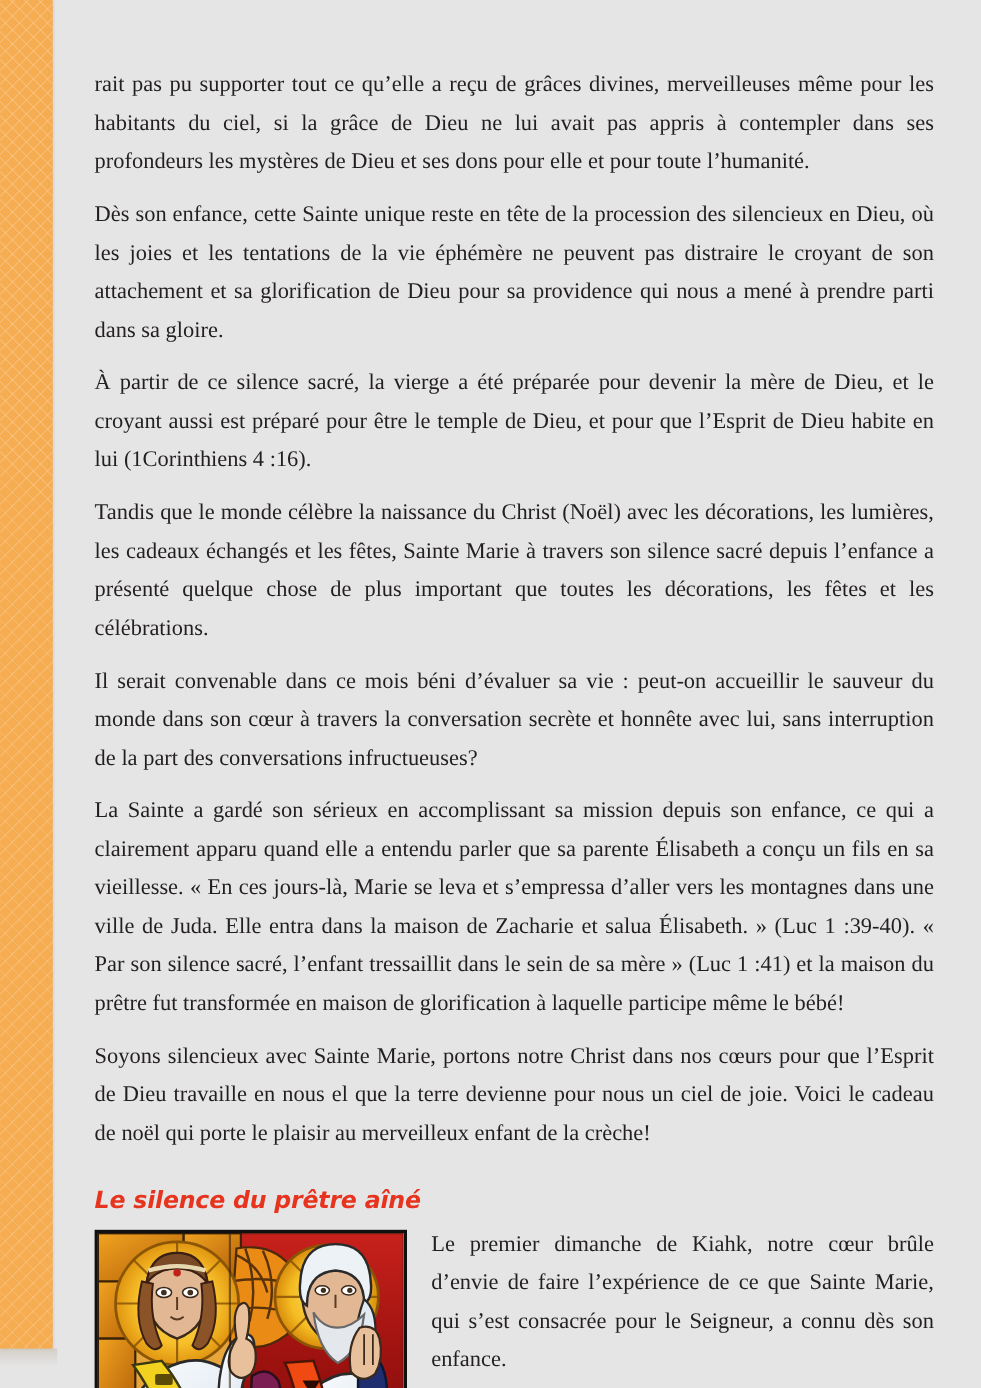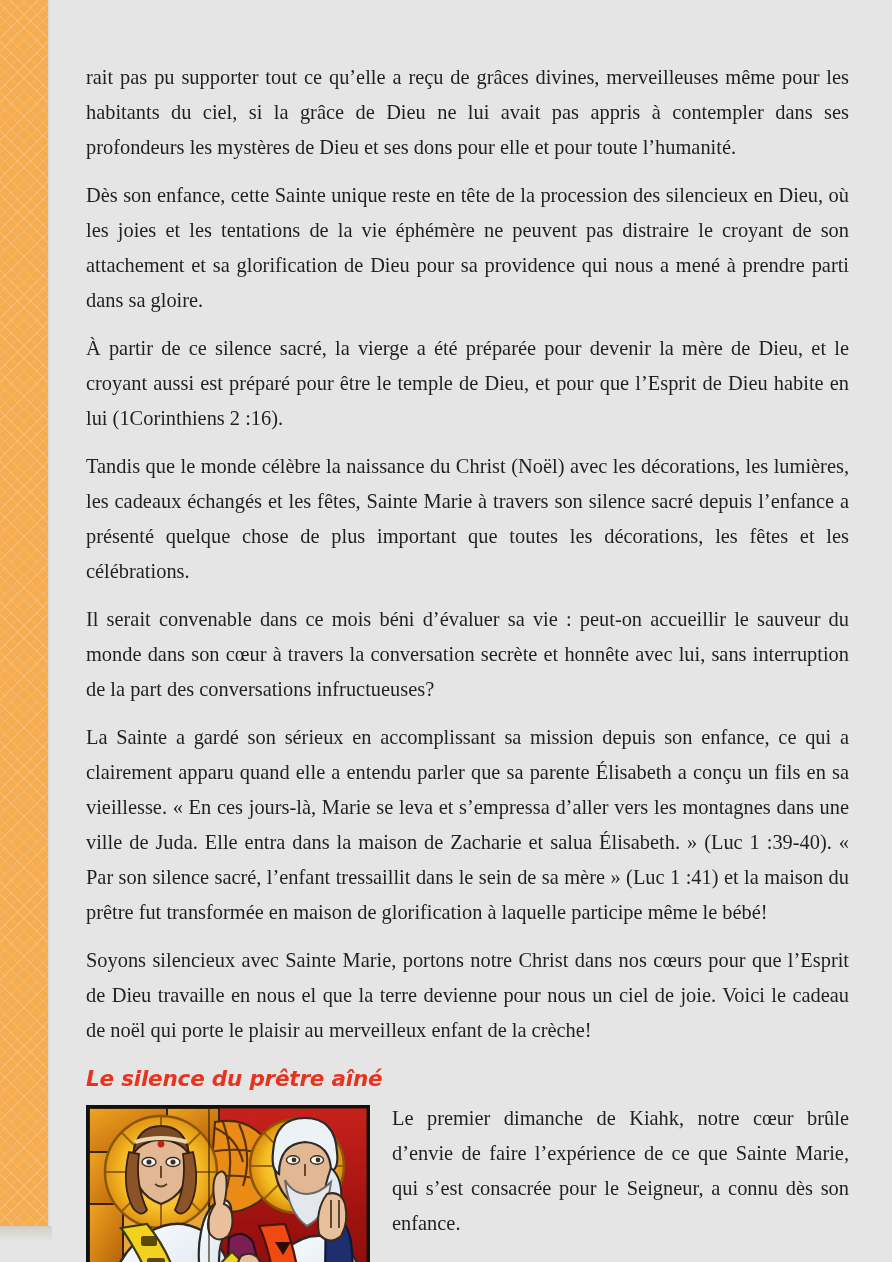--- a/index.html
+++ b/index.html
@@ -59,21 +59,21 @@
     line-height: 35px;
     text-align: justify;
     text-justify: inter-word;
     hyphens: none;
     color: #231f20;
   }
   p.body-par:last-child { margin-bottom: 0; }
 
   
   h2#section-heading {
-    margin: 18px 0 10px 0;
+    margin: 31px 0 10px 0;
     font-family: "DejaVu Sans", "Liberation Sans", sans-serif;
     font-size: 21.5px;
     font-style: italic;
     font-weight: bold;
     letter-spacing: -0.2px;
     color: #E7341F;
   }
 
   
   #figure-block {
@@ -106,21 +106,21 @@
 
 <div id="page">
 
   <div id="side-bar"></div>
   <div id="side-bar-shadow"></div>
 
   <div id="content">
 
     <p class="body-par">rait pas pu supporter tout ce qu’elle a reçu de grâces divines, merveilleuses même pour les habitants du ciel, si la grâce de Dieu ne lui avait pas appris à contempler dans ses profondeurs les mystères de Dieu et ses dons pour elle et pour toute l’humanité.</p>
     <p class="body-par">Dès son enfance, cette Sainte unique reste en tête de la procession des silencieux en Dieu, où les joies et les tentations de la vie éphémère ne peuvent pas distraire le croyant de son attachement et sa glorification de Dieu pour sa providence qui nous a mené à prendre parti dans sa gloire.</p>
-    <p class="body-par">À partir de ce silence sacré, la vierge a été préparée pour devenir la mère de Dieu, et le croyant aussi est préparé pour être le temple de Dieu, et pour que l’Esprit de Dieu habite en lui (1Corinthiens 2 :16).</p>
+    <p class="body-par">À partir de ce silence sacré, la vierge a été préparée pour devenir la mère de Dieu, et le croyant aussi est préparé pour être le temple de Dieu, et pour que l’Esprit de Dieu habite en lui (1Corinthiens 4 :16).</p>
     <p class="body-par">Tandis que le monde célèbre la naissance du Christ (Noël) avec les décorations, les lumières, les cadeaux échangés et les fêtes, Sainte Marie à travers son silence sacré depuis l’enfance a présenté quelque chose de plus important que toutes les décorations, les fêtes et les célébrations.</p>
     <p class="body-par">Il serait convenable dans ce mois béni d’évaluer sa vie : peut-on accueillir le sauveur du monde dans son cœur à travers la conversation secrète et honnête avec lui, sans interruption de la part des conversations infructueuses?</p>
     <p class="body-par">La Sainte a gardé son sérieux en accomplissant sa mission depuis son enfance, ce qui a clairement apparu quand elle a entendu parler que sa parente Élisabeth a conçu un fils en sa vieillesse. « En ces jours-là, Marie se leva et s’empressa d’aller vers les montagnes dans une ville de Juda. Elle entra dans la maison de Zacharie et salua Élisabeth. » (Luc 1 :39-40). « Par son silence sacré, l’enfant tressaillit dans le sein de sa mère » (Luc 1 :41) et la maison du prêtre fut transformée en maison de glorification à laquelle participe même le bébé!</p>
     <p class="body-par">Soyons silencieux avec Sainte Marie, portons notre Christ dans nos cœurs pour que l’Esprit de Dieu travaille en nous el que la terre devienne pour nous un ciel de joie. Voici le cadeau de noël qui porte le plaisir au merveilleux enfant de la crèche!</p>
 
     <h2 id="section-heading">Le silence du prêtre aîné</h2>
 
     <div id="figure-block" class="clearfix">
 
       <div id="illustration">

